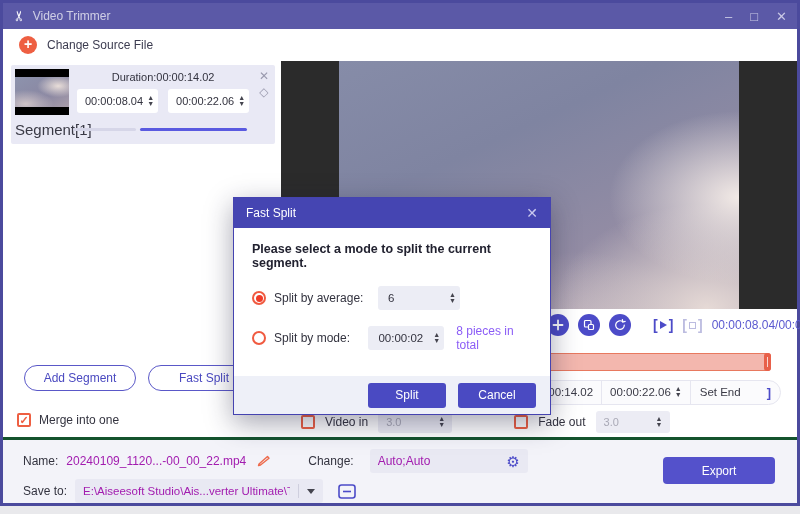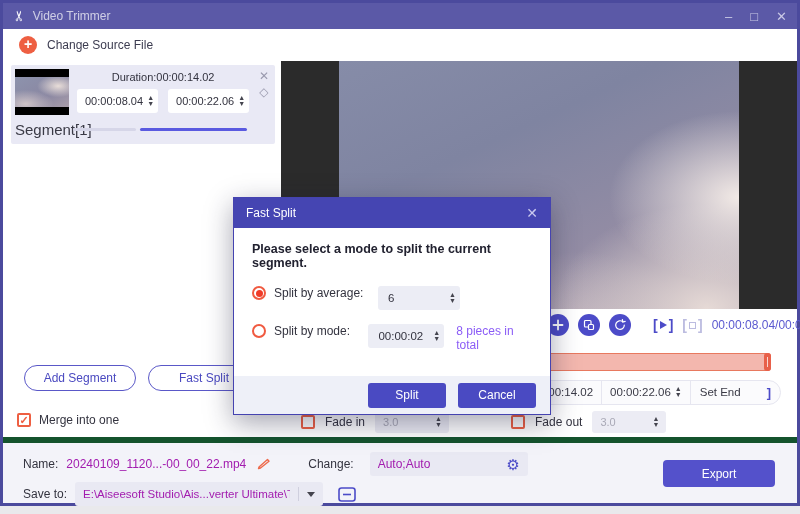--- a/index.html
+++ b/index.html
@@ -97,21 +97,21 @@
 
   
   .fade-row { height:30px; display:flex; align-items:center; padding:0 20px; gap:10px; flex:0 0 auto; }
   .cb.empty { color:transparent; }
   .fade-row .lbl { font-size:12px; color:#33333f; }
   .fade-spin { background:#ececf4; border-radius:3px; height:22px; width:74px; display:flex; align-items:center; padding:0 7px 0 8px; }
   .fade-spin .val { font-size:11px; color:#a9a9b6; flex:1; }
   .fade-gap { width:42px; }
 
   
-  .bottom { height:66px; background:#f3f3f9; border-top:6px solid #14532d; flex:0 0 auto; position:relative; padding:8px 0 0 20px; }
+  .bottom { height:66px; background:#f3f3f9; border-top:3px solid #14532d; flex:0 0 auto; position:relative; padding:8px 0 0 20px; }
   .brow { display:flex; align-items:center; height:26px; margin-bottom:4px; }
   .brow .lbl { font-size:12px; color:#33333f; margin-right:8px; }
   .brow .val { font-size:12px; color:#a21caf; }
   .pencil { margin-left:10px; display:flex; }
   .field { background:#e9e9f3; border-radius:3px; height:24px; display:flex; align-items:center; padding:0 8px; font-size:12px; color:#33333f; }
   .out-field { width:158px; margin-left:8px; }
   .out-field .val { flex:1; }
   .gear { color:#4c4bc8; font-size:15px; line-height:1; }
   .save-field { width:248px; }
   .save-field .val { flex:1; font-size:11.5px; white-space:nowrap; overflow:hidden; }
@@ -120,21 +120,21 @@
   .folder-btn { margin-left:14px; display:flex; }
   .export-btn { position:absolute; right:22px; top:17px; width:112px; height:27px; background:#5451cb; color:#fff; font-size:12px; border:none; border-radius:4px; }
 
   
   .dialog { position:absolute; left:230px; top:136px; width:318px; background:#fff; border:1px solid #4543b0; box-shadow:0 8px 26px rgba(30,30,60,.4); z-index:10; }
   .dlg-head { height:30px; background:#4545b2; display:flex; align-items:center; padding:0 12px; }
   .dlg-head .t { color:#fff; font-size:12px; }
   .dlg-head .x { margin-left:auto; color:#c9c8ef; font-size:14px; }
   .dlg-body { padding:14px 18px 10px; }
   .dlg-prompt { font-size:12.5px; font-weight:bold; color:#222230; margin-bottom:16px; }
-  .dlg-row { display:flex; align-items:flex-start; margin-bottom:14px; }
+  .dlg-row { display:flex; align-items:center; margin-bottom:14px; }
   .radio { width:14px; height:14px; border:2px solid #f05a40; border-radius:50%; margin-right:8px; flex:0 0 auto; display:flex; align-items:center; justify-content:center; }
   .radio .dot { width:7px; height:7px; border-radius:50%; background:#f03b28; }
   .dlg-row .lbl { font-size:12px; color:#33333f; width:104px; }
   .dlg-spin { background:#ecedf5; border-radius:3px; height:24px; width:82px; display:flex; align-items:center; padding:0 4px 0 10px; }
   .dlg-spin .val { font-size:11.5px; color:#33333f; flex:1; }
   .dlg-note { font-size:12px; color:#8b5cf6; margin-left:12px; }
   .dlg-foot { background:#eef0f8; height:38px; display:flex; align-items:center; justify-content:flex-end; gap:12px; padding:0 14px; }
   .dlg-btn { width:78px; height:25px; background:#4a4ac2; color:#fff; border:none; border-radius:3px; font-size:12px; }
 </style>
 </head>
@@ -335,21 +335,21 @@
           </div>
           <div class="tcell end-btn">
             <span>Set End</span>
             <span class="bracket">]</span>
           </div>
         </div>
       </div>
 
       <div class="fade-row">
         <span class="cb empty">✓</span>
-        <span class="lbl">Fade in</span>
+        <span class="lbl">Video in</span>
         <div class="fade-spin">
           <span class="val">3.0</span>
           <span class="stepper">
               <span>▲</span>
               <span>▼</span>
             </span>
         </div>
         <span class="fade-gap"></span>
         <span class="cb empty">✓</span>
         <span class="lbl">Fade out</span>

